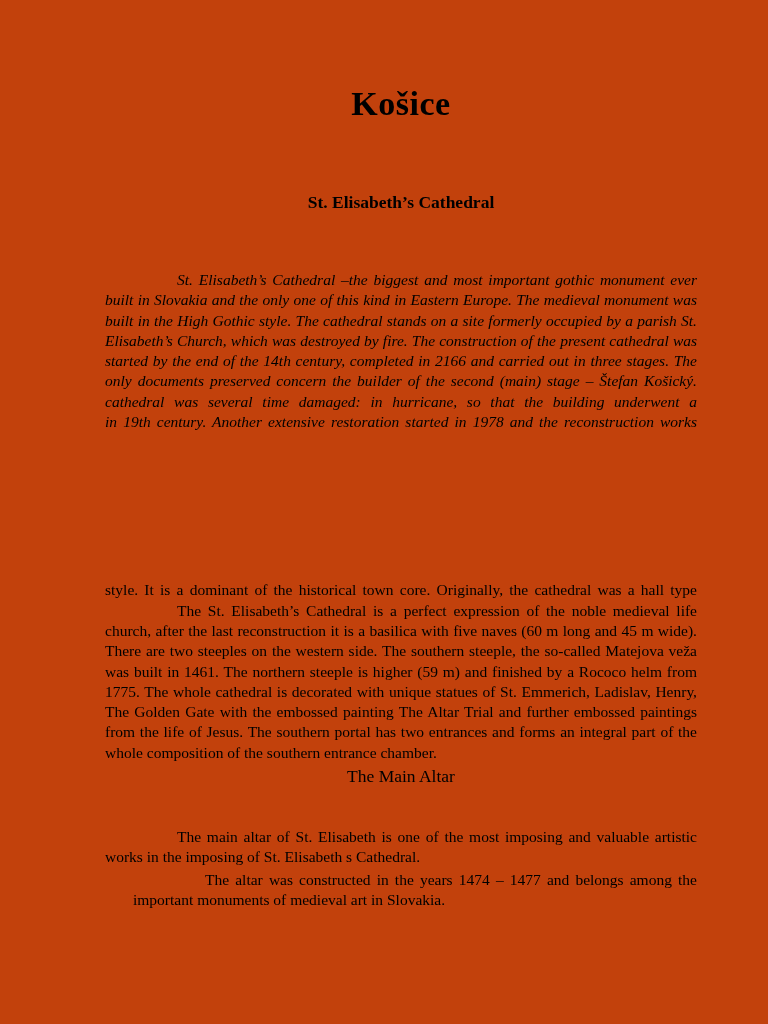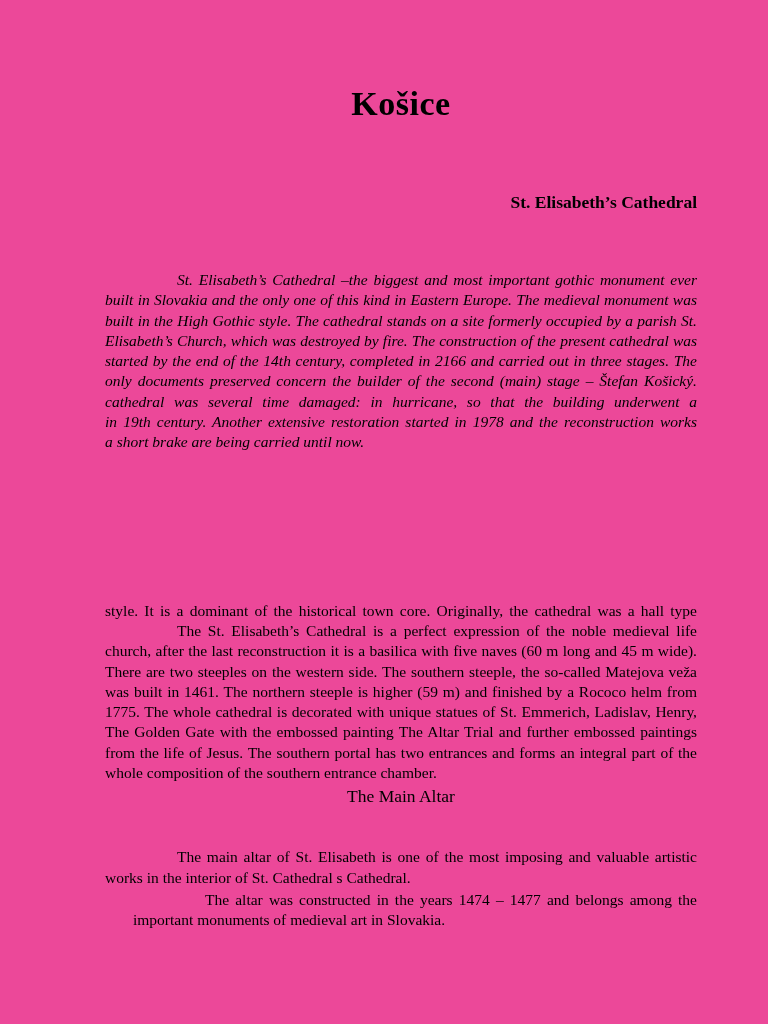--- a/index.html
+++ b/index.html
@@ -6,42 +6,42 @@
   body {
     width: 768px; height: 1024px;
     background: #ffffff;
     font-family: "Liberation Serif", "DejaVu Serif", serif;
     color: #000000;
     -webkit-font-smoothing: antialiased;
   }
   .page {
     position: relative;
     width: 768px; height: 1024px;
-    background: #ec4899;
+    background: #c2410c;
     overflow: hidden;
   }
   .column {
     position: absolute;
     left: 105px; top: 0;
     width: 592px;
   }
   .doc-title {
     margin-top: 86px;
     font-size: 34px;
     line-height: 36px;
     font-weight: bold;
     text-align: center;
     letter-spacing: 0.5px;
   }
   .doc-subtitle {
     margin-top: 69px;
     font-size: 17.5px;
     line-height: 22px;
     font-weight: bold;
-    text-align: right;
+    text-align: center;
   }
   .para {
     font-size: 15.5px;
     line-height: 20.3px;
   }
   .para-1 { margin-top: 57px; font-style: italic; }
   .para-2 { margin-top: 148px; }
   .para-3 { margin-top: 40px; }
   .para-4 { margin-top: 2px; margin-left: 28px; }
   .line {
@@ -72,40 +72,39 @@
 
     <div class="para para-1">
         <div class="line first">St. Elisabeth’s Cathedral –the biggest and most important gothic monument ever</div>
         <div class="line">built in Slovakia and the only one of this kind in Eastern Europe. The medieval monument was</div>
         <div class="line">built in the High Gothic style. The cathedral stands on a site formerly occupied by a parish St.</div>
         <div class="line">Elisabeth’s Church, which was destroyed by fire. The construction of the present cathedral was</div>
         <div class="line">started by the end of the 14th century, completed in 2166 and carried out in three stages. The</div>
         <div class="line">only documents preserved concern the builder of the second (main) stage – Štefan Košický. The</div>
         <div class="line">cathedral was several time damaged: in hurricane, so that the building underwent a restoration</div>
         <div class="line">in 19th century. Another extensive restoration started in 1978 and the reconstruction works after</div>
-        <div class="line last">a short brake are being carried until now.</div>
       </div>
 
     <div class="para para-2">
         <div class="line">style. It is a dominant of the historical town core. Originally, the cathedral was a hall type</div>
         <div class="line first">The St. Elisabeth’s Cathedral is a perfect expression of the noble medieval life</div>
         <div class="line">church, after the last reconstruction it is a basilica with five naves (60 m long and 45 m wide).</div>
         <div class="line">There are two steeples on the western side. The southern steeple, the so-called Matejova veža</div>
         <div class="line">was built in 1461. The northern steeple is higher (59 m) and finished by a Rococo helm from</div>
         <div class="line">1775. The whole cathedral is decorated with unique statues of St. Emmerich, Ladislav, Henry,</div>
         <div class="line">The Golden Gate with the embossed painting The Altar Trial and further embossed paintings</div>
         <div class="line">from the life of Jesus. The southern portal has two entrances and forms an integral part of the</div>
         <div class="line last">whole composition of the southern entrance chamber.</div>
       </div>
 
     <div class="section-heading">The Main Altar</div>
 
     <div class="para para-3">
         <div class="line first">The main altar of St. Elisabeth is one of the most imposing and valuable artistic</div>
-        <div class="line last">works in the interior of St. Cathedral s Cathedral.</div>
+        <div class="line last">works in the imposing of St. Elisabeth s Cathedral.</div>
       </div>
 
     <div class="para para-4">
         <div class="line first">The altar was constructed in the years 1474 – 1477 and belongs among the most</div>
         <div class="line last">important monuments of medieval art in Slovakia.</div>
       </div>
 
   </div>
 </div>
 

